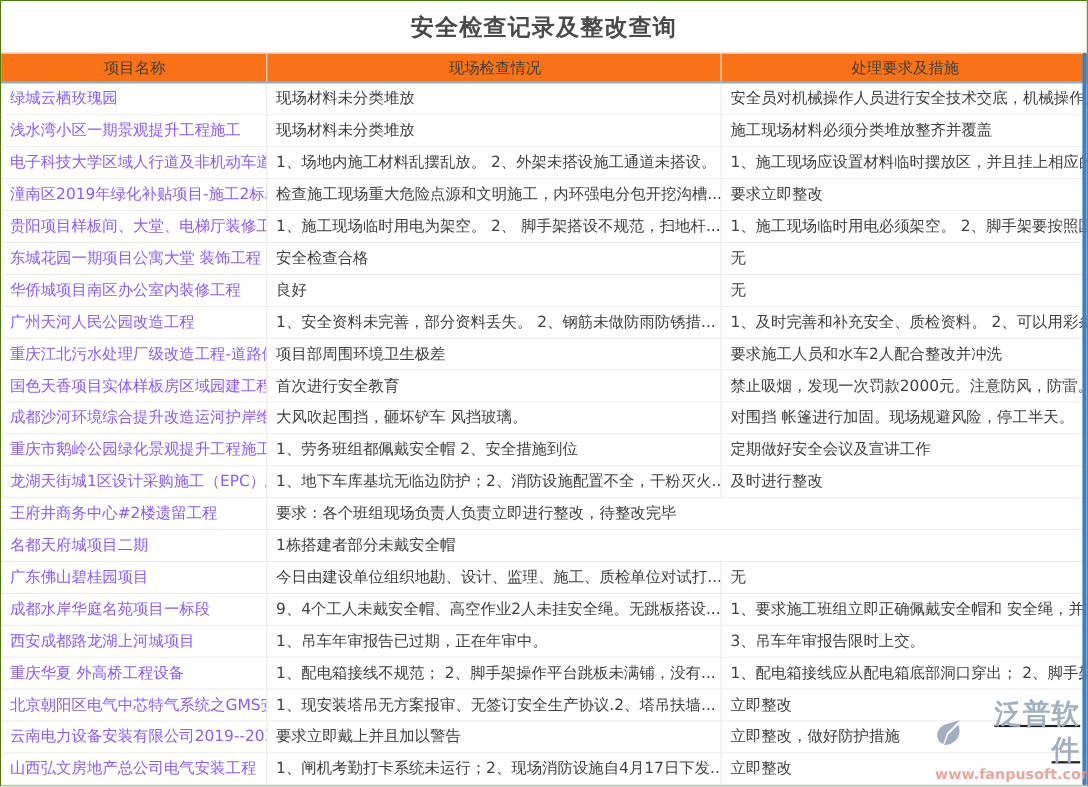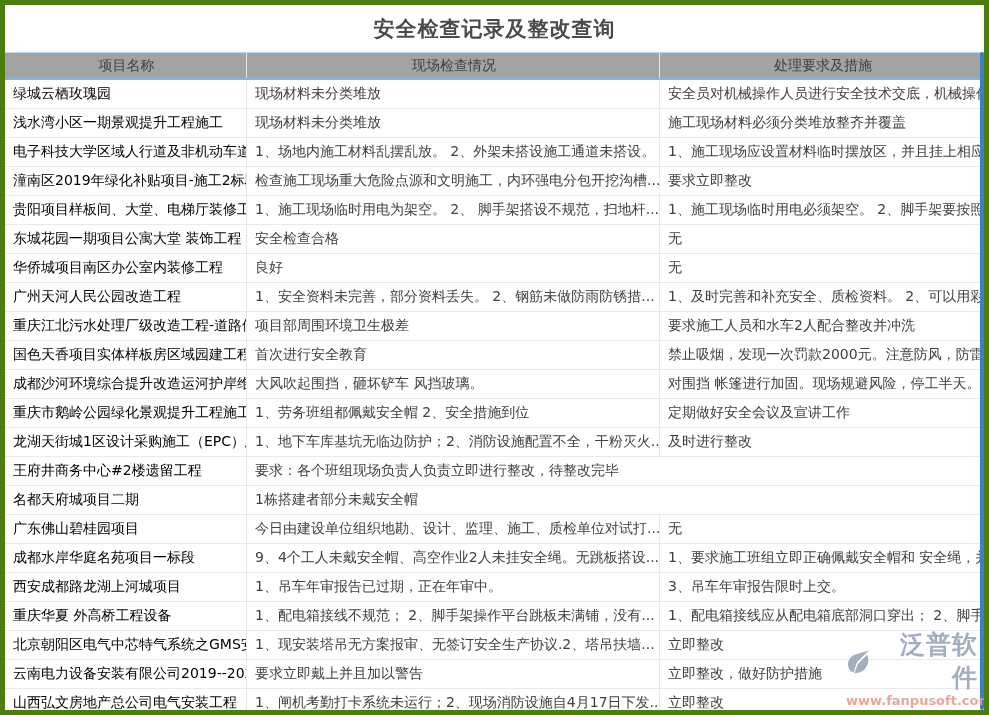--- a/index.html
+++ b/index.html
@@ -1,56 +1,56 @@
 <!DOCTYPE html>
 <html><head>
 <meta charset="utf-8">
 <style>
   * { margin:0; padding:0; box-sizing:border-box; }
   html,body { width:989px; height:715px; background:#fff; overflow:hidden; }
   body { font-family:"DejaVu Sans","Liberation Sans",sans-serif; }
   .page {
     position:relative; width:989px; height:715px;
-    border:5px solid #4d7c0f; background:#fff; overflow:hidden;
+    border:1px solid #4d7c0f; background:#fff; overflow:hidden;
   }
   .title-bar {
     height:47px; display:flex; align-items:center; justify-content:center;
     font-size:21px; font-weight:bold; color:#4a4a4a; letter-spacing:1px;
   }
   .grid-table { position:absolute; top:47px; left:0; right:0; bottom:0; }
   .t-row {
     display:grid; grid-template-columns:242px 413px 1fr;
     height:29px; border-bottom:1px solid #e9e9e9; background:#fff;
   }
   .t-header {
-    height:28px; background:#a3a3a3;
+    height:28px; background:#f97316;
     border-top:1px solid #bcd8ee; border-bottom:2px solid #86b3dc;
   }
   .t-header .cell {
     display:flex; align-items:center; justify-content:center;
     font-size:14px; color:#46708f; border-right:1px solid #b9d5ea;
     overflow:hidden; white-space:nowrap;
   }
   .t-header .cell:last-child { border-right:none; }
   .t-row .cell {
     display:flex; align-items:center; padding:0 6px 0 8px;
     font-size:14px; color:#404040; border-right:1px solid #e9e9e9;
     overflow:hidden; white-space:nowrap;
   }
   .t-row .cell:last-child { border-right:none; }
-  .cell.project { color:#000000; cursor:pointer; }
+  .cell.project { color:#8b5cf6; cursor:pointer; }
   .scrollbar-strip {
     position:absolute; top:47px; right:0; bottom:0; width:4px;
     background:#3c80c4; border-radius:2px;
   }
   .watermark {
     position:absolute; right:6px; bottom:2px; width:132px;
     text-align:right; opacity:0.88; pointer-events:none;
   }
-  .wm-top { display:flex; align-items:center; justify-content:flex-end; gap:2px; }
+  .wm-top { display:flex; align-items:center; justify-content:flex-end; gap:2px;text-decoration:underline; }
   .wm-brand { font-size:25px; font-weight:bold; color:#97a5b8; letter-spacing:1px; }
   .wm-logo { width:27px; height:27px; flex:0 0 auto; }
   .wm-url { font-size:13px; font-weight:bold; color:#e89a90; line-height:14px; }
 </style>
 </head>
 <body>
 
 <div class="page">
 
   <div class="title-bar">安全检查记录及整改查询</div>

